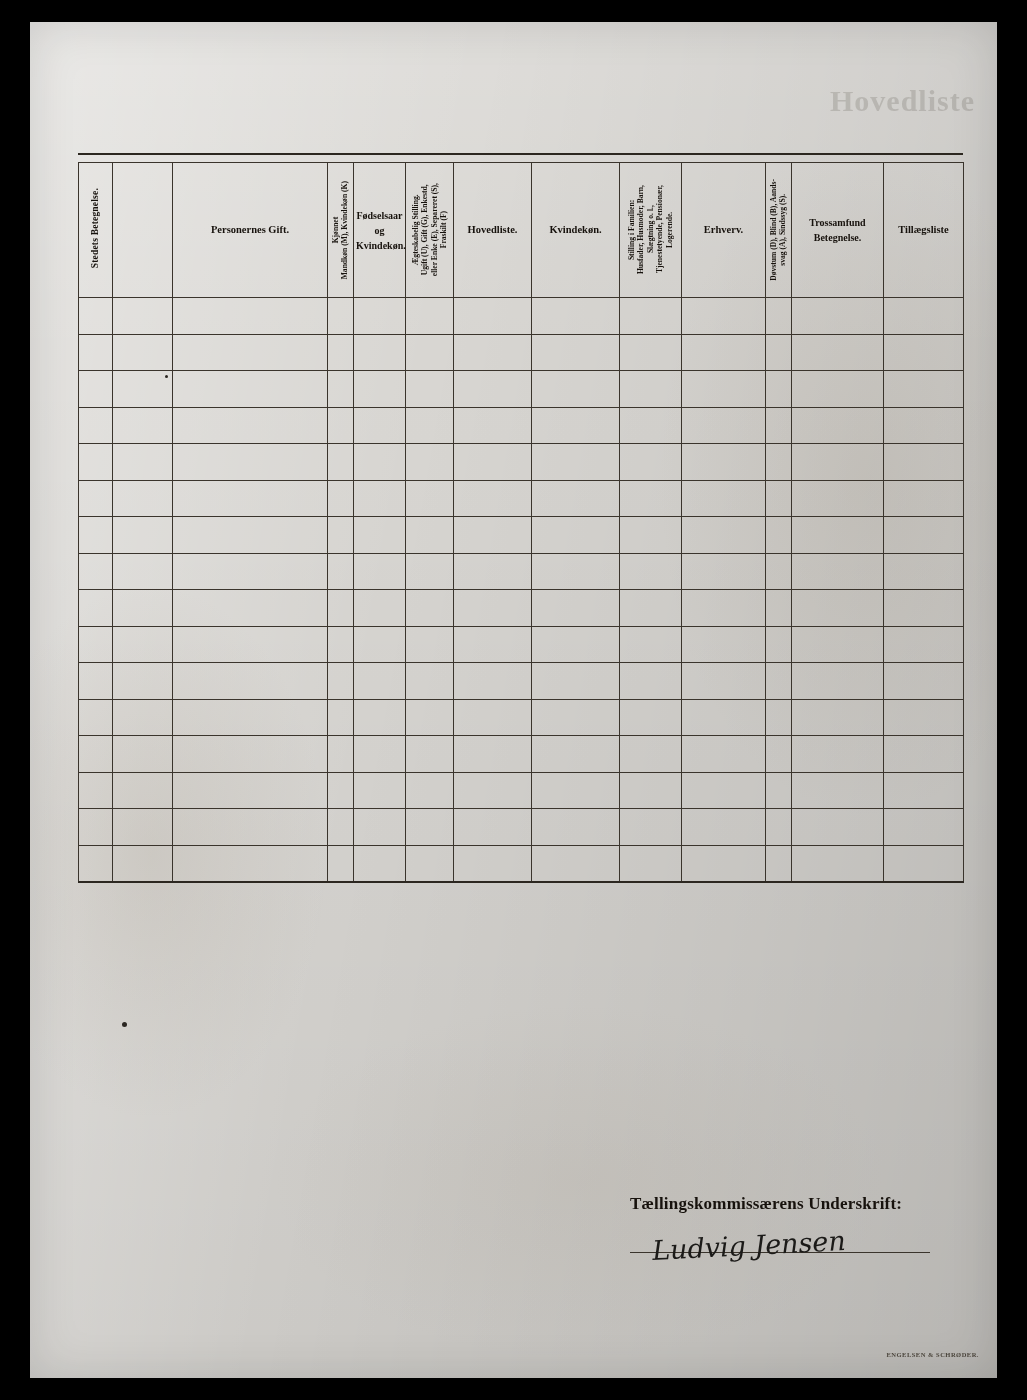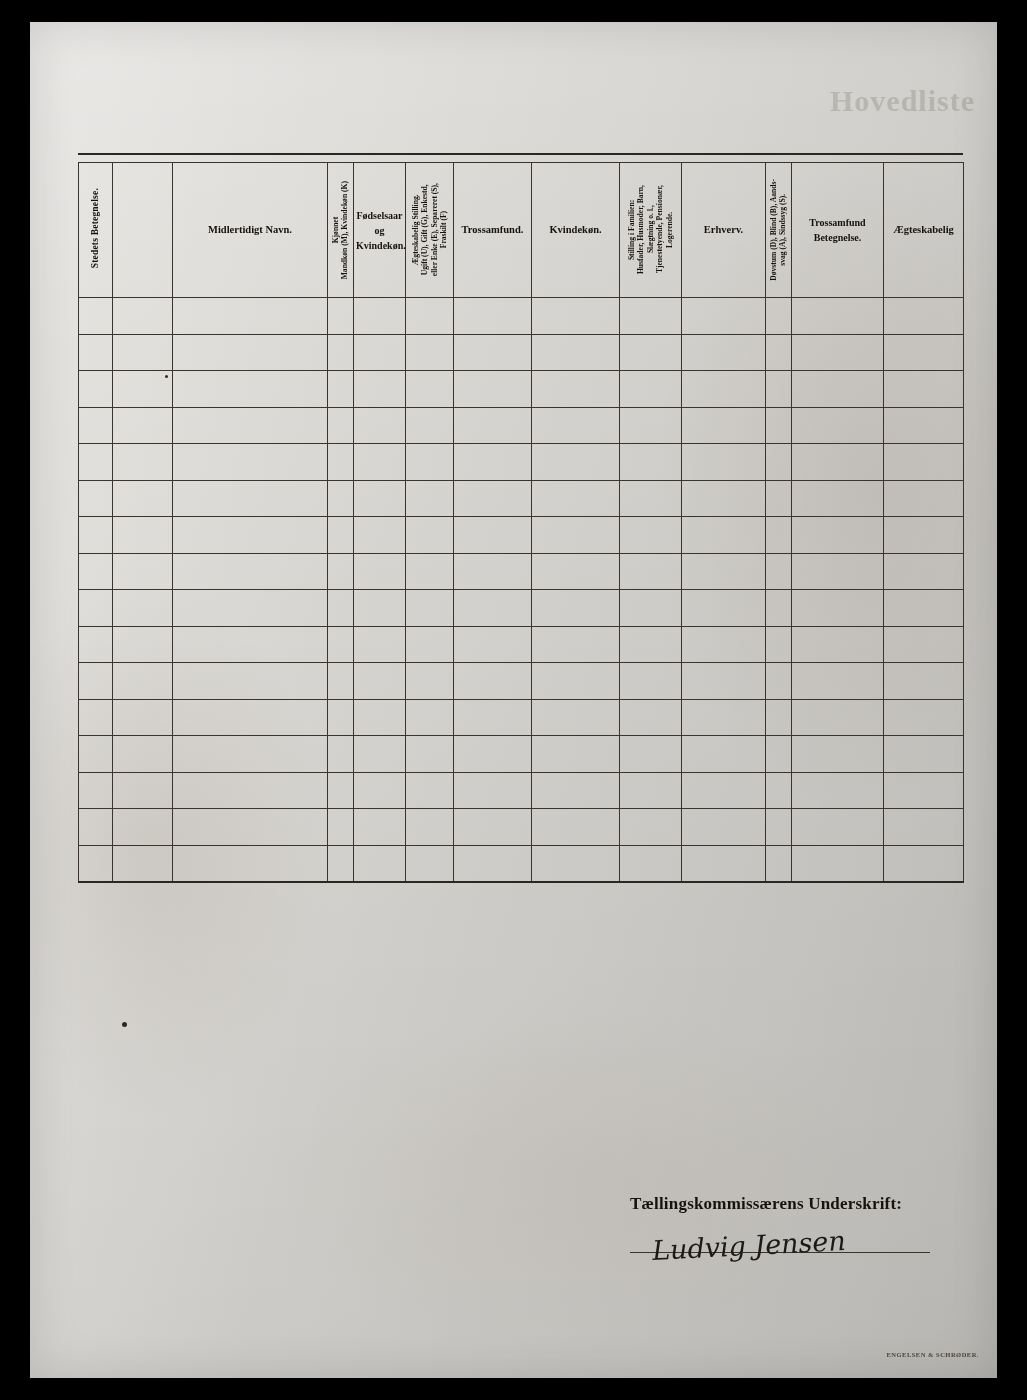--- a/index.html
+++ b/index.html
@@ -214,21 +214,21 @@
         <col style="width:92px">
         <col style="width:80px">
       </colgroup>
       <thead>
         <tr class="thead-row">
           <th>
             <span class="vert">Stedets Betegnelse.</span>
           </th>
           <th></th>
           <th>
-            <span>Midlertidigt Navn.</span>
+            <span>Personernes Gift.</span>
           </th>
           <th>
             <div class="vert-multi">
               <div>Kjønnet</div>
               <div>Mandkøn (M), Kvindekøn (K)</div>
             </div>
           </th>
           <th>
             <div class="small-stack">
               <div>Fødselsaar</div>
@@ -238,21 +238,21 @@
           </th>
           <th>
             <div class="vert-multi">
               <div>Ægteskabelig Stilling.</div>
               <div>Ugift (U), Gift (G), Enkestd,</div>
               <div>eller Enke (E), Separeret (S),</div>
               <div>Fraskilt (F)</div>
             </div>
           </th>
           <th>
-            <span>Trossamfund.</span>
+            <span>Hovedliste.</span>
           </th>
           <th>
             <span>Kvindekøn.</span>
           </th>
           <th>
             <div class="vert-multi">
               <div>Stilling i Familien:</div>
               <div>Husfader, Husmoder, Barn,</div>
               <div>Slægtning o. l.,</div>
               <div>Tjenestetyende, Pensionær,</div>
@@ -268,21 +268,21 @@
               <div>svag (A), Sindssyg (S).</div>
             </div>
           </th>
           <th>
             <div class="small-stack">
               <div>Trossamfund</div>
               <div>Betegnelse.</div>
             </div>
           </th>
           <th>
-            <span>Ægteskabelig</span>
+            <span>Tillægsliste</span>
           </th>
         </tr>
       </thead>
       <tbody>
           <tr>
             <td></td>
             <td></td>
             <td></td>
             <td></td>
             <td></td>

